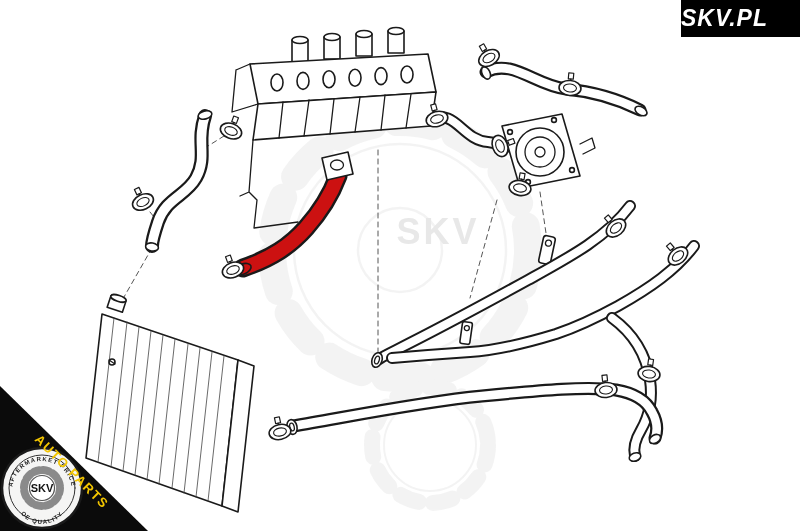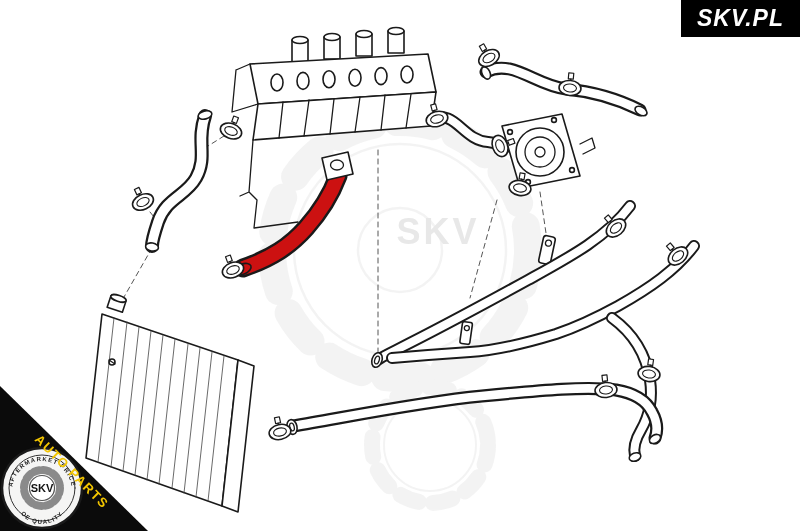--- a/index.html
+++ b/index.html
@@ -3,21 +3,21 @@
 <meta charset="utf-8">
 <style>
   html,body{margin:0;padding:0;background:#fff;}
   .stage{
     position:relative;width:800px;height:531px;background:#ffffff;
     overflow:hidden;font-family:"Liberation Sans",sans-serif;
   }
   .diagram-svg{position:absolute;left:0;top:0;}
   .brand-logo{
     position:absolute;top:0;right:0;width:119px;height:37px;background:#000;
-    display:flex;align-items:center;justify-content:center;
+    display:flex;align-items:center;justify-content:flex-start;
   }
   .brand-logo span{
     color:#fff;font-weight:bold;font-style:italic;font-size:23px;letter-spacing:1px;
   }
   .corner-badge{position:absolute;left:0;bottom:0;width:160px;height:155px;}
   svg{stroke-linecap:round;stroke-linejoin:round;}
   .part{fill:#fff;stroke:#1a1a1a;stroke-width:1.6;}
   .thin{fill:none;stroke:#1a1a1a;stroke-width:1.3;}
   .tube-o{fill:none;stroke:#1a1a1a;}
   .tube-i{fill:none;stroke:#fff;}

